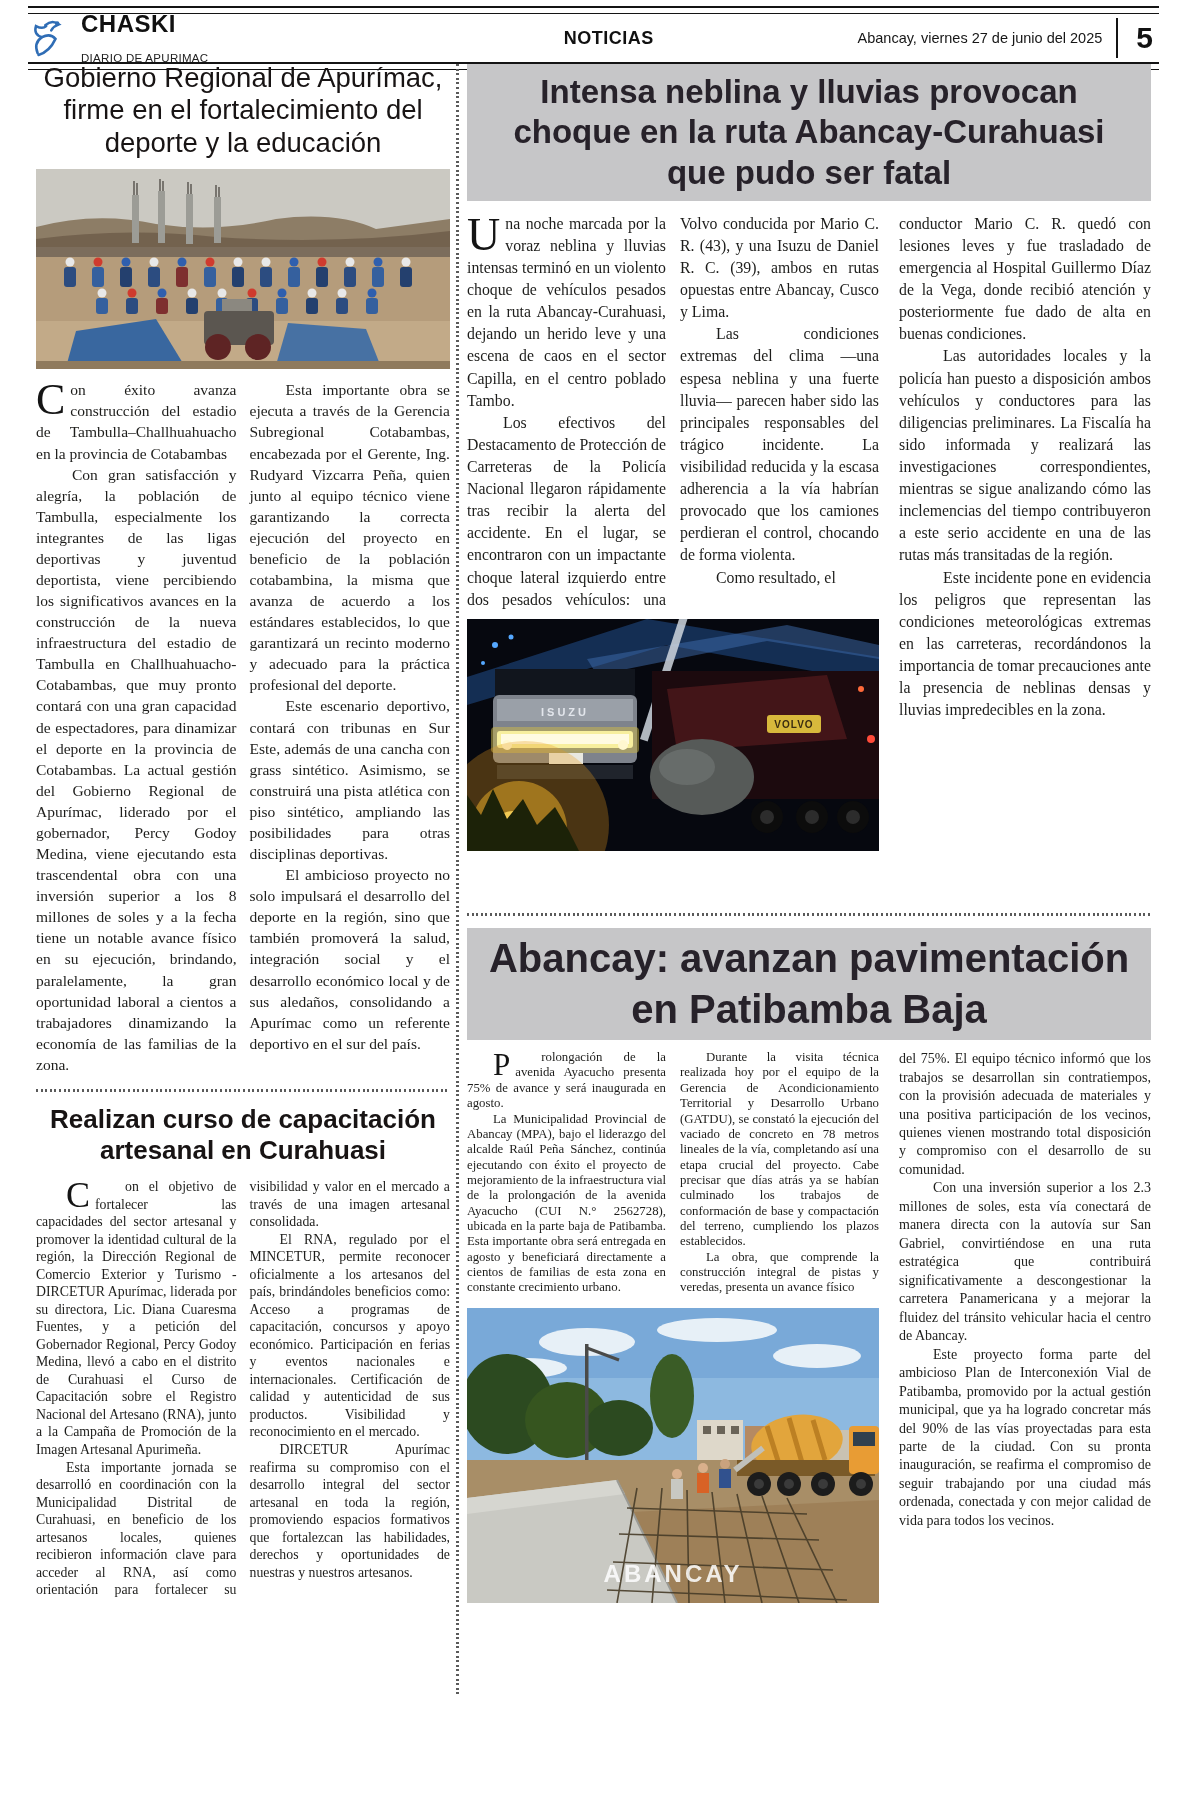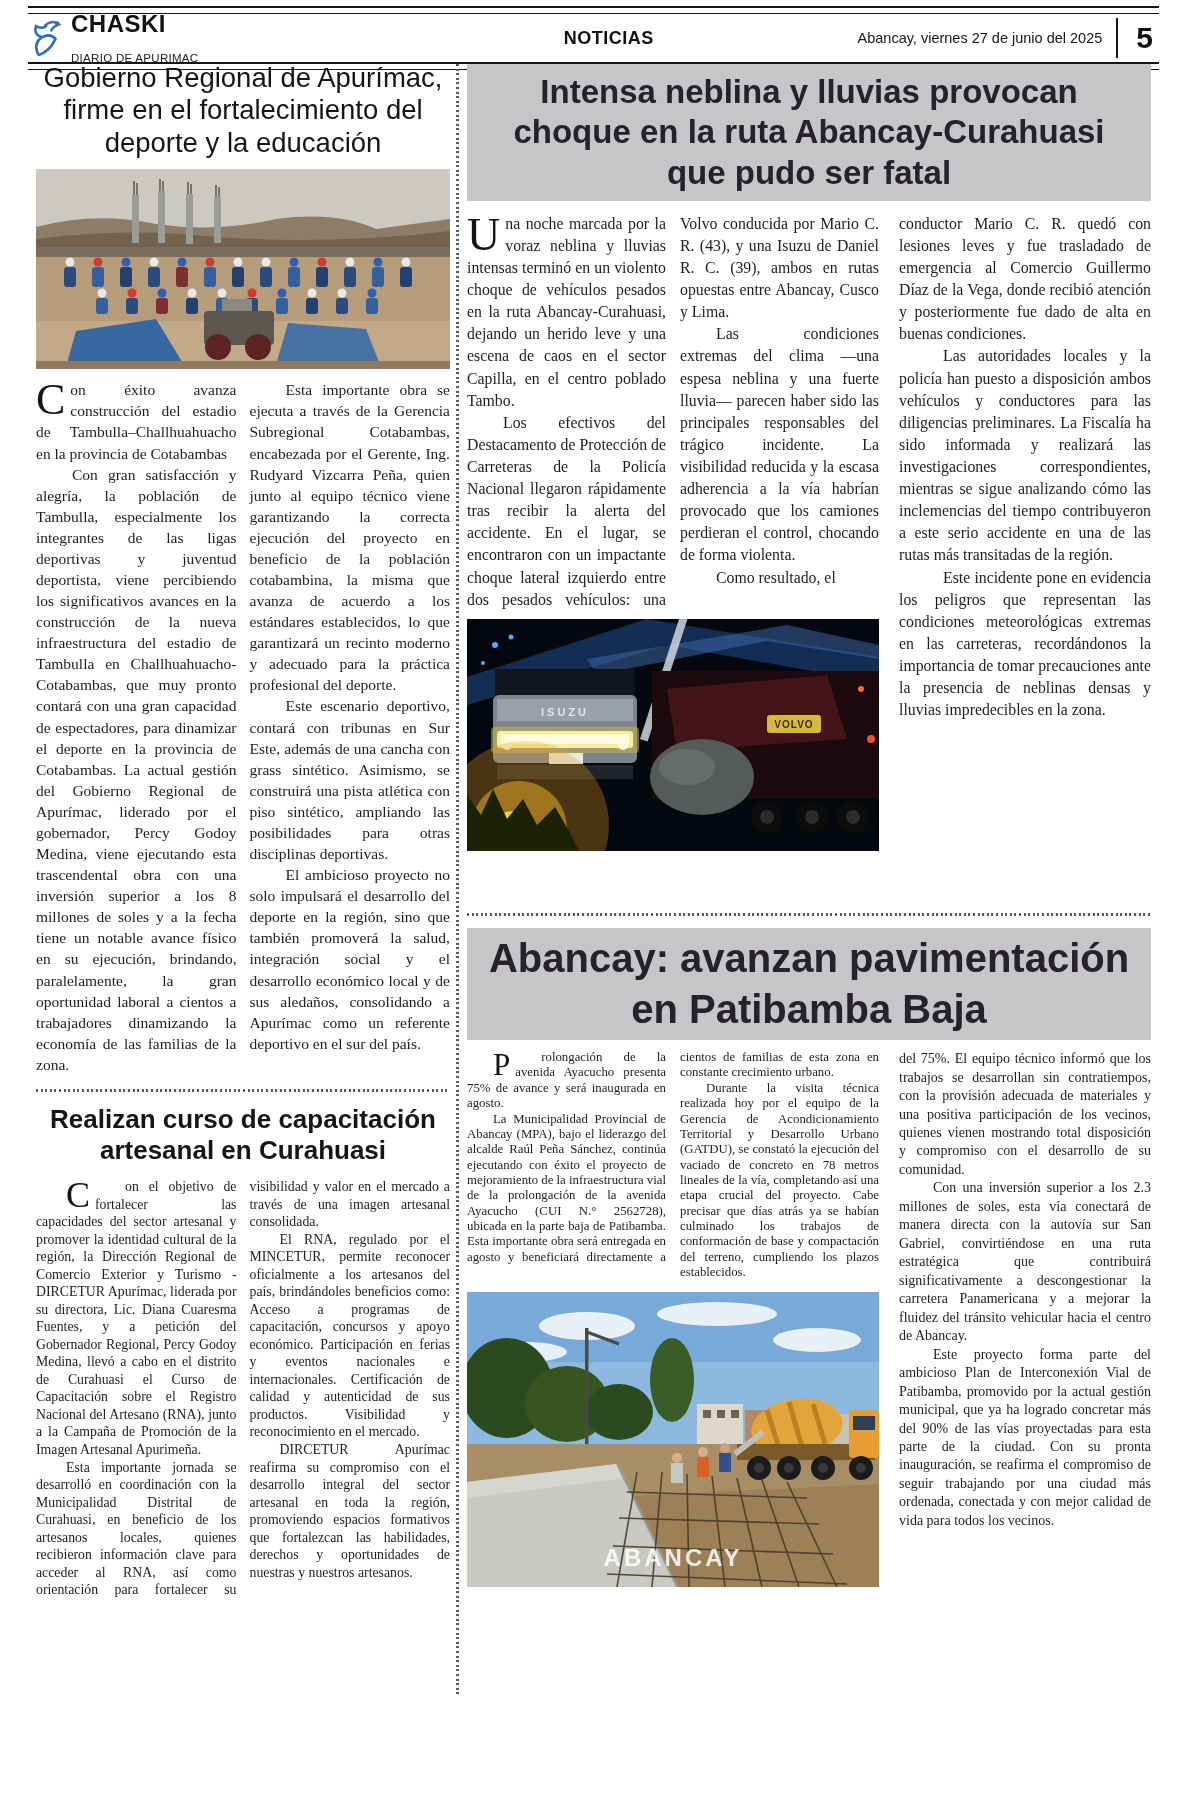--- a/index.html
+++ b/index.html
@@ -6,21 +6,21 @@
   body{
     width:1183px;height:1795px;position:relative;background:#fdfdfc;
     font-family:"Liberation Serif",serif;color:#1d1d1b;
   }
   .page{position:absolute;inset:0;overflow:hidden;background:#fff}
 
   
   .hdr{position:absolute;left:28px;right:24px;top:6px}
   .rule2{height:5px;border-top:2px solid #141414;border-bottom:1px solid #141414}
   .hdr-row{display:flex;align-items:center;height:44px;padding:2px 2px}
-  .brand{display:flex;align-items:center;gap:7px;width:330px}
+  .brand{display:flex;align-items:center;gap:17px;width:330px}
   .brand-name{font-family:"Liberation Sans",sans-serif;font-weight:700;font-size:24px;line-height:1;letter-spacing:.5px;color:#111}
   .brand-sub{font-family:"Liberation Sans",sans-serif;font-size:11.5px;letter-spacing:.3px;color:#222;margin-top:16px}
   .hdr-section{flex:1;text-align:center;font-family:"Liberation Sans",sans-serif;font-weight:700;font-size:18px;letter-spacing:.5px;color:#111}
   .hdr-date{font-family:"Liberation Sans",sans-serif;font-size:14.5px;color:#161616;padding-right:14px;white-space:nowrap}
   .hdr-page{border-left:2px solid #141414;padding:3px 4px 3px 18px;font-family:"Liberation Sans",sans-serif;font-weight:700;font-size:30px;color:#111}
 
   
   .v-dots{position:absolute;left:456px;top:64px;height:1630px;width:3px;
     background:repeating-linear-gradient(180deg,#5a5a5a 0 2px,transparent 2px 4.6px)}
   .h-dots{height:3px;background:repeating-linear-gradient(90deg,#5a5a5a 0 2px,transparent 2px 4.6px)}
@@ -264,38 +264,39 @@
                 <circle cx="58" cy="206" r="84" fill="#e89a1e" opacity=".3"></circle>
                 <circle cx="52" cy="210" r="48" fill="#f4b62a" opacity=".5"></circle>
                 <circle cx="46" cy="214" r="22" fill="#ffd95e" opacity=".85"></circle>
               </g>
               <path d="M0,176 L14,196 L26,170 L40,200 L56,180 L70,206 L88,188 L102,212 L112,232 L0,232 Z" fill="#1c2208"></path>
             </svg>
           </div>
         </div>
 
         <div class="fog-side">
-          <p class="para cont">conductor Mario C. R. quedó con lesiones leves y fue trasladado de emergencia al Comercio Guillermo Díaz de la Vega, donde recibió atención y posteriormente fue dado de alta en buenas condiciones.</p>
+          <p class="para cont">conductor Mario C. R. quedó con lesiones leves y fue trasladado de emergencia al Hospital Guillermo Díaz de la Vega, donde recibió atención y posteriormente fue dado de alta en buenas condiciones.</p>
           <p class="para">Las autoridades locales y la policía han puesto a disposición ambos vehículos y conductores para las diligencias preliminares. La Fiscalía ha sido informada y realizará las investigaciones correspondientes, mientras se sigue analizando cómo las inclemencias del tiempo contribuyeron a este serio accidente en una de las rutas más transitadas de la región.</p>
           <p class="para">Este incidente pone en evidencia los peligros que representan las condiciones meteorológicas extremas en las carreteras, recordándonos la importancia de tomar precauciones ante la presencia de neblinas densas y lluvias impredecibles en la zona.</p>
         </div>
       </div>
     </div>
 
     <div class="h-dots"></div>
 
     <div>
       <div class="banner paving">Abancay: avanzan pavimentación en Patibamba Baja</div>
 
       <div class="paving-body">
         <div>
           <div class="paving-text">
             <p class="para lead"><span class="dropcap">P</span><span>rolongación de la avenida Ayacucho presenta 75% de avance y será inaugurada en agosto.</span></p>
             <p class="para">La Municipalidad Provincial de Abancay (MPA), bajo el liderazgo del alcalde Raúl Peña Sánchez, continúa ejecutando con éxito el proyecto de mejoramiento de la infraestructura vial de la prolongación de la avenida Ayacucho (CUI N.° 2562728), ubicada en la parte baja de Patibamba. Esta importante obra será entregada en agosto y beneficiará directamente a cientos de familias de esta zona en constante crecimiento urbano.</p>
             <p class="para">Durante la visita técnica realizada hoy por el equipo de la Gerencia de Acondicionamiento Territorial y Desarrollo Urbano (GATDU), se constató la ejecución del vaciado de concreto en 78 metros lineales de la vía, completando así una etapa crucial del proyecto. Cabe precisar que días atrás ya se habían culminado los trabajos de conformación de base y compactación del terreno, cumpliendo los plazos establecidos.</p>
+            <p class="para">La obra, que comprende la construcción integral de pistas y veredas, presenta un avance físico</p>
           </div>
 
           <div class="photo photo-paving">
             <svg viewBox="0 0 412 295" width="100%" height="295" preserveAspectRatio="none">
               <rect width="412" height="160" fill="#8db9e0"></rect>
               <rect width="412" height="70" fill="#79a9d8"></rect>
               <g fill="#f4f8fb" opacity=".9">
                 <ellipse cx="120" cy="34" rx="48" ry="14"></ellipse>
                   <ellipse cx="250" cy="22" rx="60" ry="12"></ellipse>
                 <ellipse cx="350" cy="48" rx="44" ry="12"></ellipse>

